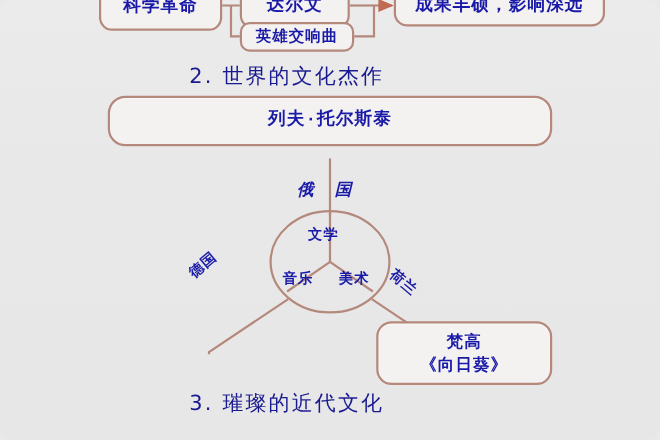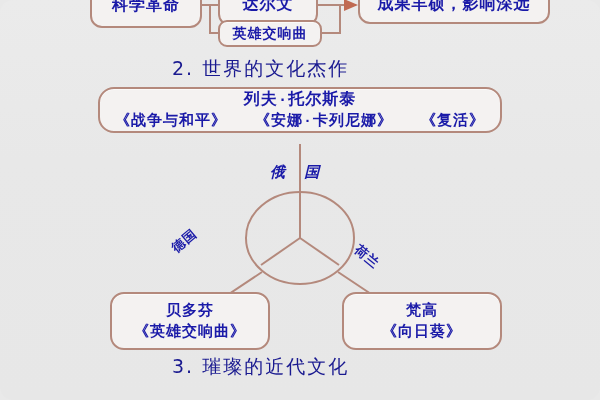--- a/index.html
+++ b/index.html
@@ -206,36 +206,32 @@
   </div>
 
   <div class="node" id="node-chengguo">
     <span class="line1">成果丰硕，影响深远</span>
   </div>
 
   <div class="heading" id="heading-2">2. 世界的文化杰作</div>
 
   <div class="node" id="node-tolstoy">
     <span class="line1">列夫·托尔斯泰</span>
-    <span class="line2">
-      <span class="w">《战争与和平》</span>
-      <span class="w">《安娜·卡列尼娜》</span>
-      <span class="w">《复活》</span>
-    </span>
   </div>
 
   <div class="branch-label" id="label-eguo">俄 国</div>
   <div class="branch-label" id="label-deguo">德国</div>
   <div class="branch-label" id="label-helan">荷兰</div>
 
-
-  <div class="node" id="node-beethoven">
-    <span class="line1">贝多芬</span>
-    <span class="line2">《英雄交响曲》</span>
-  </div>
+  <div id="circle-group">
+    <span class="sector-label" id="label-wenxue">文学</span>
+    <span class="sector-label" id="label-yinyue">音乐</span>
+    <span class="sector-label" id="label-meishu">美术</span>
+  </div>
+
 
   <div class="node" id="node-vangogh">
     <span class="line1">梵高</span>
     <span class="line2">《向日葵》</span>
   </div>
 
   <div class="heading" id="heading-3">3. 璀璨的近代文化</div>
 
 </div>
 

